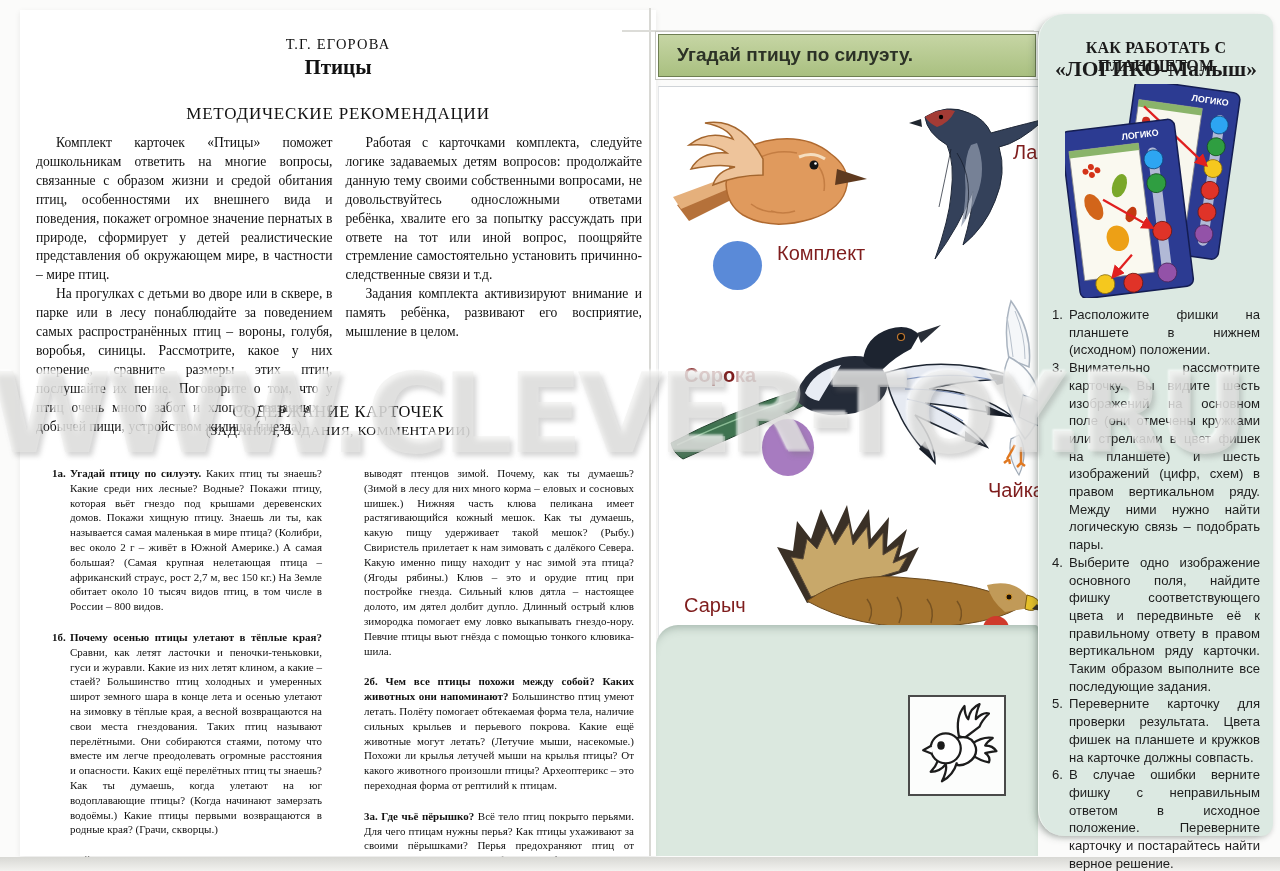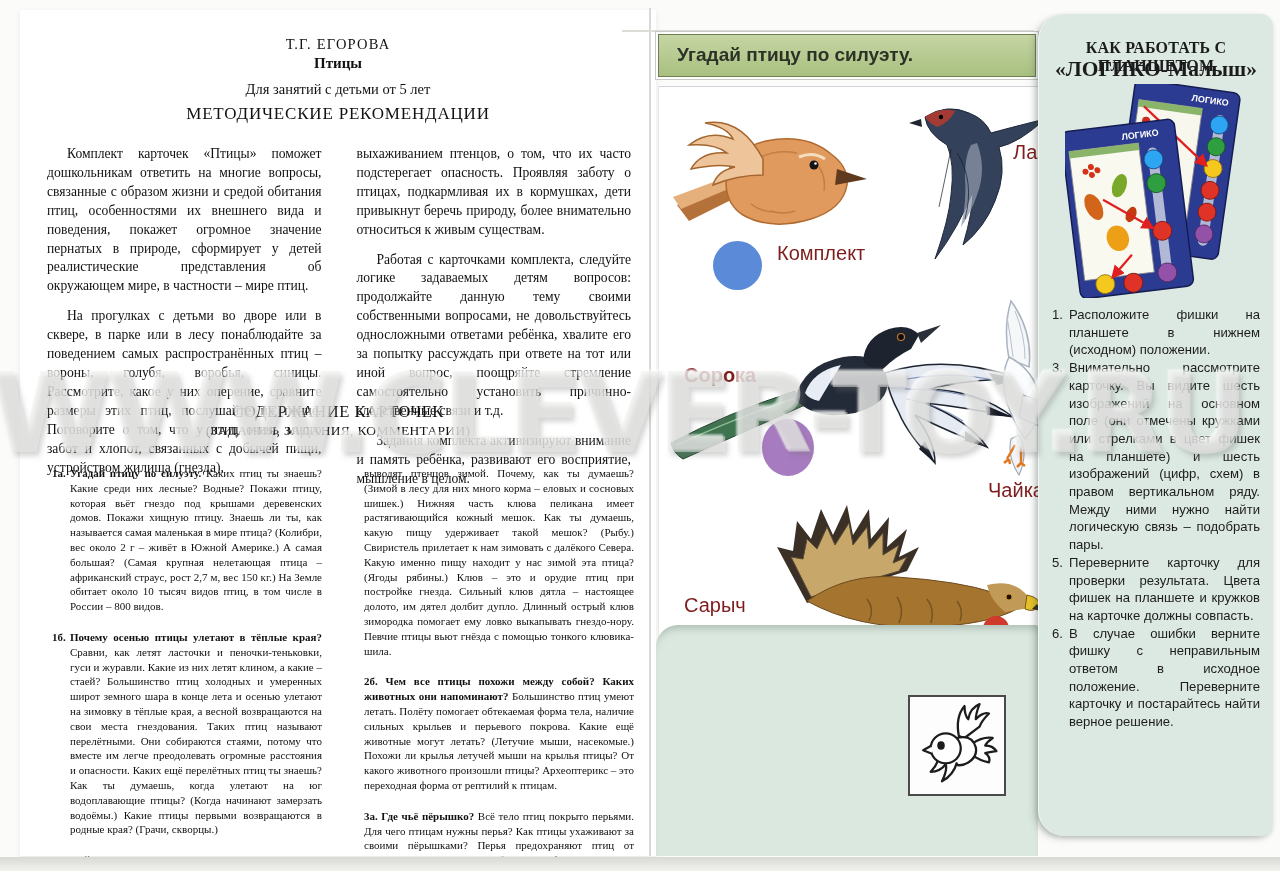--- a/index.html
+++ b/index.html
@@ -18,29 +18,29 @@
     font-family:"DejaVu Sans", sans-serif; font-weight:bold; font-size:110px;
     letter-spacing:-5px; white-space:nowrap;
     color:rgba(236,236,234,0.50);
     text-shadow:3px 4px 5px rgba(115,115,115,0.30), -2px -2px 2px rgba(255,255,255,0.65);
   }
   
   .left-page { position:absolute; left:20px; top:10px; width:636px; height:846px; background:#ffffff;
     box-shadow:0 2px 6px rgba(0,0,0,0.08);font-family:Liberation Serif, serif; }
   .lp-center { position:absolute; left:0; width:100%; text-align:center; }
   .author-line    { top:26px;  font-size:14.5px; letter-spacing:1.2px; }
-  .book-title     { top:45px;  font-size:15px; font-weight:bold; }
+  .book-title     { top:45px;  font-size:21px; font-weight:bold; }
   .age-note       { top:71px;  font-size:14.5px; }
   .method-heading { top:94px;  font-size:17px; letter-spacing:0.8px; }
   .contents-heading { top:392px; font-size:16.5px; letter-spacing:0.5px; }
   .contents-sub     { top:413px; font-size:13.5px; letter-spacing:0.3px; }
 
   .intro-cols { position:absolute; left:16px; top:124px; width:606px; display:flex; gap:13px; }
   .intro-cols .col { width:300px; font-size:13.6px; line-height:18.9px; text-align:justify; }
-  .intro-cols p { margin:11px; text-indent:20px; }
+  .intro-cols p { margin:0; text-indent:20px; }
   .intro-cols p.cont { text-indent:0; }
 
   .list-cols { position:absolute; left:16px; top:440px; width:614px; display:flex; gap:10px; }
   .list-cols .col { width:307px; font-size:11px; line-height:14.8px; text-align:justify; }
   .list-cols p { margin:16px; }
   p.li { padding-left:18px; text-indent:-18px; }
   .num { display:inline-block; min-width:18px; text-indent:0; font-weight:bold; }
   .num2, .lead { font-weight:bold; }
 
   
@@ -87,30 +87,28 @@
     text-align:justify; color:#1d1d1d; }
   .step { margin:0; padding-left:17px; text-indent:-17px; }
   .snum { display:inline-block; min-width:17px; text-indent:0; }
 </style>
 </head>
 <body>
 
 <div class="left-page">
   <div class="lp-center author-line">Т.Г. ЕГОРОВА</div>
   <div class="lp-center book-title">Птицы</div>
-  <div class="lp-center age-note">Для занятий с детьми от 5 лет</div>
   <div class="lp-center method-heading">МЕТОДИЧЕСКИЕ РЕКОМЕНДАЦИИ</div>
 
   <div class="intro-cols">
     <div class="col">
       <p>Комплект карточек «Птицы» поможет дошкольникам ответить на многие вопросы, связанные с образом жизни и средой обитания птиц, особенностями их внешнего вида и поведения, покажет огромное значение пернатых в природе, сформирует у детей реалистические представления об окружающем мире, в частности – мире птиц.</p>
       <p>На прогулках с детьми во дворе или в сквере, в парке или в лесу понаблюдайте за поведением самых распространённых птиц – вороны, голубя, воробья, синицы. Рассмотрите, какое у них оперение, сравните размеры этих птиц, послушайте их пение. Поговорите о том, что у птиц очень много забот и хлопот, связанных с добычей пищи, устройством жилища (гнезда),</p>
     </div>
     <div class="col">
-      <p class="cont">выхаживанием птенцов, о том, что их часто подстерегает опасность. Проявляя заботу о птицах, подкармливая их в кормушках, дети привыкнут беречь природу, более внимательно относиться к живым существам.</p>
       <p>Работая с карточками комплекта, следуйте логике задаваемых детям вопросов: продолжайте данную тему своими собственными вопросами, не довольствуйтесь односложными ответами ребёнка, хвалите его за попытку рассуждать при ответе на тот или иной вопрос, поощряйте стремление самостоятельно установить причинно-следственные связи и т.д.</p>
       <p>Задания комплекта активизируют внимание и память ребёнка, развивают его восприятие, мышление в целом.</p>
     </div>
   </div>
 
   <div class="lp-center contents-heading">СОДЕРЖАНИЕ КАРТОЧЕК</div>
   <div class="lp-center contents-sub">(ЗАДАНИЯ, ЗАДАНИЯ, КОММЕНТАРИИ)</div>
 
   <div class="list-cols">
     <div class="col">
@@ -270,20 +268,21 @@
       <circle cx="60" cy="198" r="9.5" fill="#e03328" stroke="#701510" stroke-width="0.8"></circle>
       <circle cx="95" cy="192" r="9.5" fill="#9352a8" stroke="#4a2458" stroke-width="0.8"></circle>
       <line x1="40" y1="112" x2="86" y2="146" stroke="#e02020" stroke-width="2.2" marker-end="url(#ah)"></line>
       <line x1="62" y1="170" x2="40" y2="190" stroke="#e02020" stroke-width="2.2" marker-end="url(#ah)"></line>
     </g>
   </svg>
 
   <div class="steps">
     <p class="step"><span class="snum">1.</span><span>Расположите фишки на планшете в нижнем (исходном) положении.</span></p>
     <p class="step"><span class="snum">3.</span><span>Внимательно рассмотрите карточку. Вы видите шесть изображений на основном поле (они отмечены кружками или стрелками в цвет фишек на планшете) и шесть изображений (цифр, схем) в правом вертикальном ряду. Между ними нужно найти логическую связь – подобрать пары.</span></p>
+    <p class="step"><span class="snum">4.</span><span>Выберите одно изображение основного поля, найдите фишку соответствующего цвета и передвиньте её к правильному ответу в правом вертикальном ряду карточки. Таким образом выполните все последующие задания.</span></p>
     <p class="step"><span class="snum">5.</span><span>Переверните карточку для проверки результата. Цвета фишек на планшете и кружков на карточке должны совпасть.</span></p>
     <p class="step"><span class="snum">6.</span><span>В случае ошибки верните фишку с неправильным ответом в исходное положение. Переверните карточку и постарайтесь найти верное решение.</span></p>
 
   </div>
 </div>
 
 <div class="watermark">WWW.CLEVER-TOY.RU</div>
 
 <div class="bottom-strip"></div>
 

